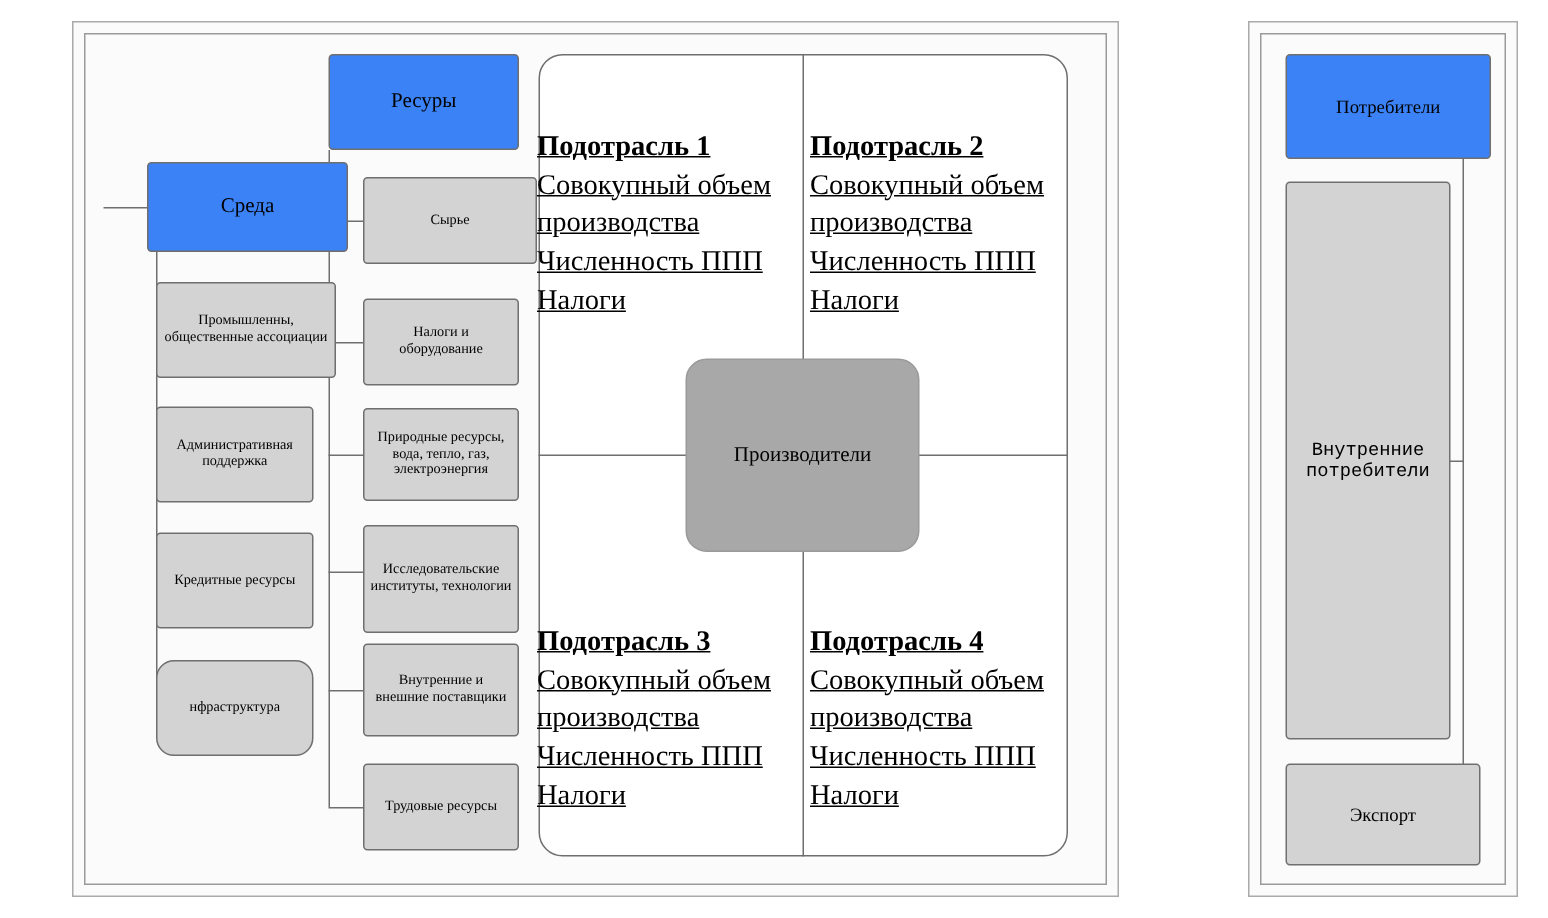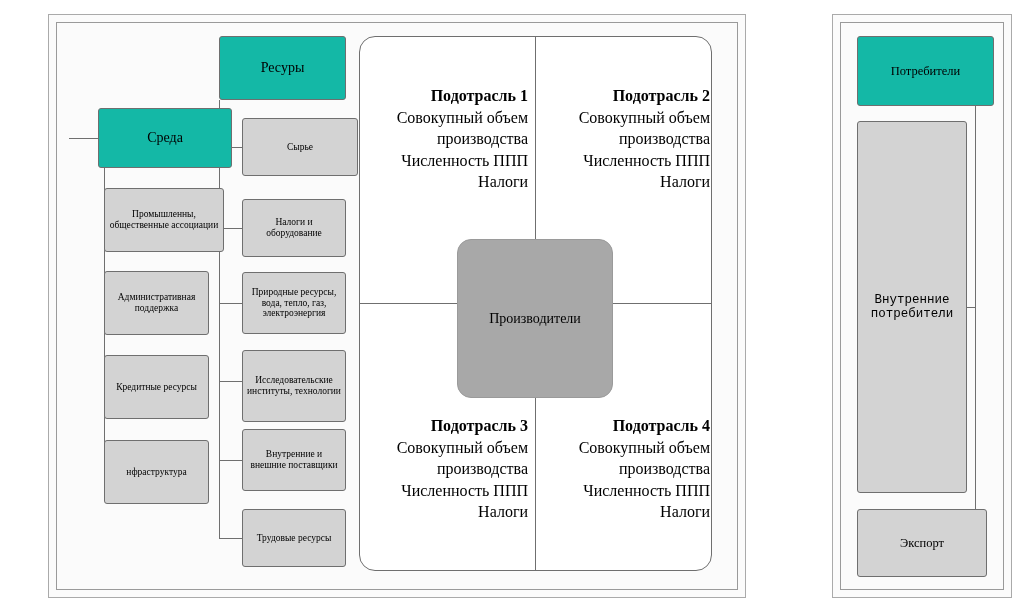--- a/index.html
+++ b/index.html
@@ -36,41 +36,41 @@
 
   
   #right-outer { left: 832px; top: 14px; width: 180px; height: 584px; }
   #right-inner { left: 840px; top: 22px; width: 164px; height: 568px; }
 
   
   .box {
     position: absolute;
     box-sizing: border-box;
     border: 1px solid #6f6f6f;
-    background: #14b8a6;
+    background: #3b82f6;
     display: flex;
     align-items: center;
     justify-content: center;
     text-align: center;
     line-height: 1.15;
     padding: 2px 4px;
   }
   .box.grey { background: #d3d3d3; }
   .lbl { display: block; }
 
   
   #box-sreda  { left: 76px;  top: 108px; width: 134px; height: 60px; border-radius: 3px; font-size: 14px; margin-left: 22px; }
   #box-resury { left: 219px; top: 36px;  width: 127px; height: 64px; border-radius: 3px; font-size: 14px; }
 
   
   .sreda-child { font-size: 9.5px; border-radius: 3px; }
   #sc-0 { left: 104px; top: 188px; width: 120px; height: 64px; }
   #sc-1 { left: 104px; top: 271px; width: 105px; height: 64px; }
   #sc-2 { left: 104px; top: 355px; width: 105px; height: 64px; }
-  #sc-3 { left: 104px; top: 440px; width: 105px; height: 64px; }
+  #sc-3 { left: 104px; top: 440px; width: 105px; height: 64px; border-radius: 12px; }
 
   
   .res-child { font-size: 9.5px; border-radius: 3px; }
   #rc-0 { left: 242px; top: 118px; width: 116px; height: 58px; }
   #rc-1 { left: 242px; top: 199px; width: 104px; height: 58px; }
   #rc-2 { left: 242px; top: 272px; width: 104px; height: 62px; }
   #rc-3 { left: 242px; top: 350px; width: 104px; height: 72px; }
   #rc-4 { left: 242px; top: 429px; width: 104px; height: 62px; }
   #rc-5 { left: 242px; top: 509px; width: 104px; height: 58px; }
 
@@ -98,38 +98,39 @@
     position: absolute;
     left: 359px;
     top: 303px;
     width: 353px;
     height: 1px;
     background: #6f6f6f;
   }
   .quad {
     position: absolute;
     width: 170px;
-    text-align: right;
-    font-size: 16px;
+    text-align: left;
+    font-size: 19px;
     color: #000000;
     line-height: 1.35;
+    text-decoration: underline;
   }
   .quad .q-title { font-weight: bold; margin-bottom: 3px; }
   .quad .q-line { display: block; }
   #q-0 { left: 358px; top: 85px; }
   #q-1 { left: 540px; top: 85px; }
   #q-2 { left: 358px; top: 415px; }
   #q-3 { left: 540px; top: 415px; }
 
   #box-producers {
     position: absolute;
     left: 457px;
     top: 239px;
     width: 156px;
-    height: 159px;
+    height: 129px;
     box-sizing: border-box;
     background: #a8a8a8;
     border: 1px solid #9a9a9a;
     border-radius: 14px;
     display: flex;
     align-items: center;
     justify-content: center;
     font-size: 14px;
     color: #000000;
     text-align: center;

